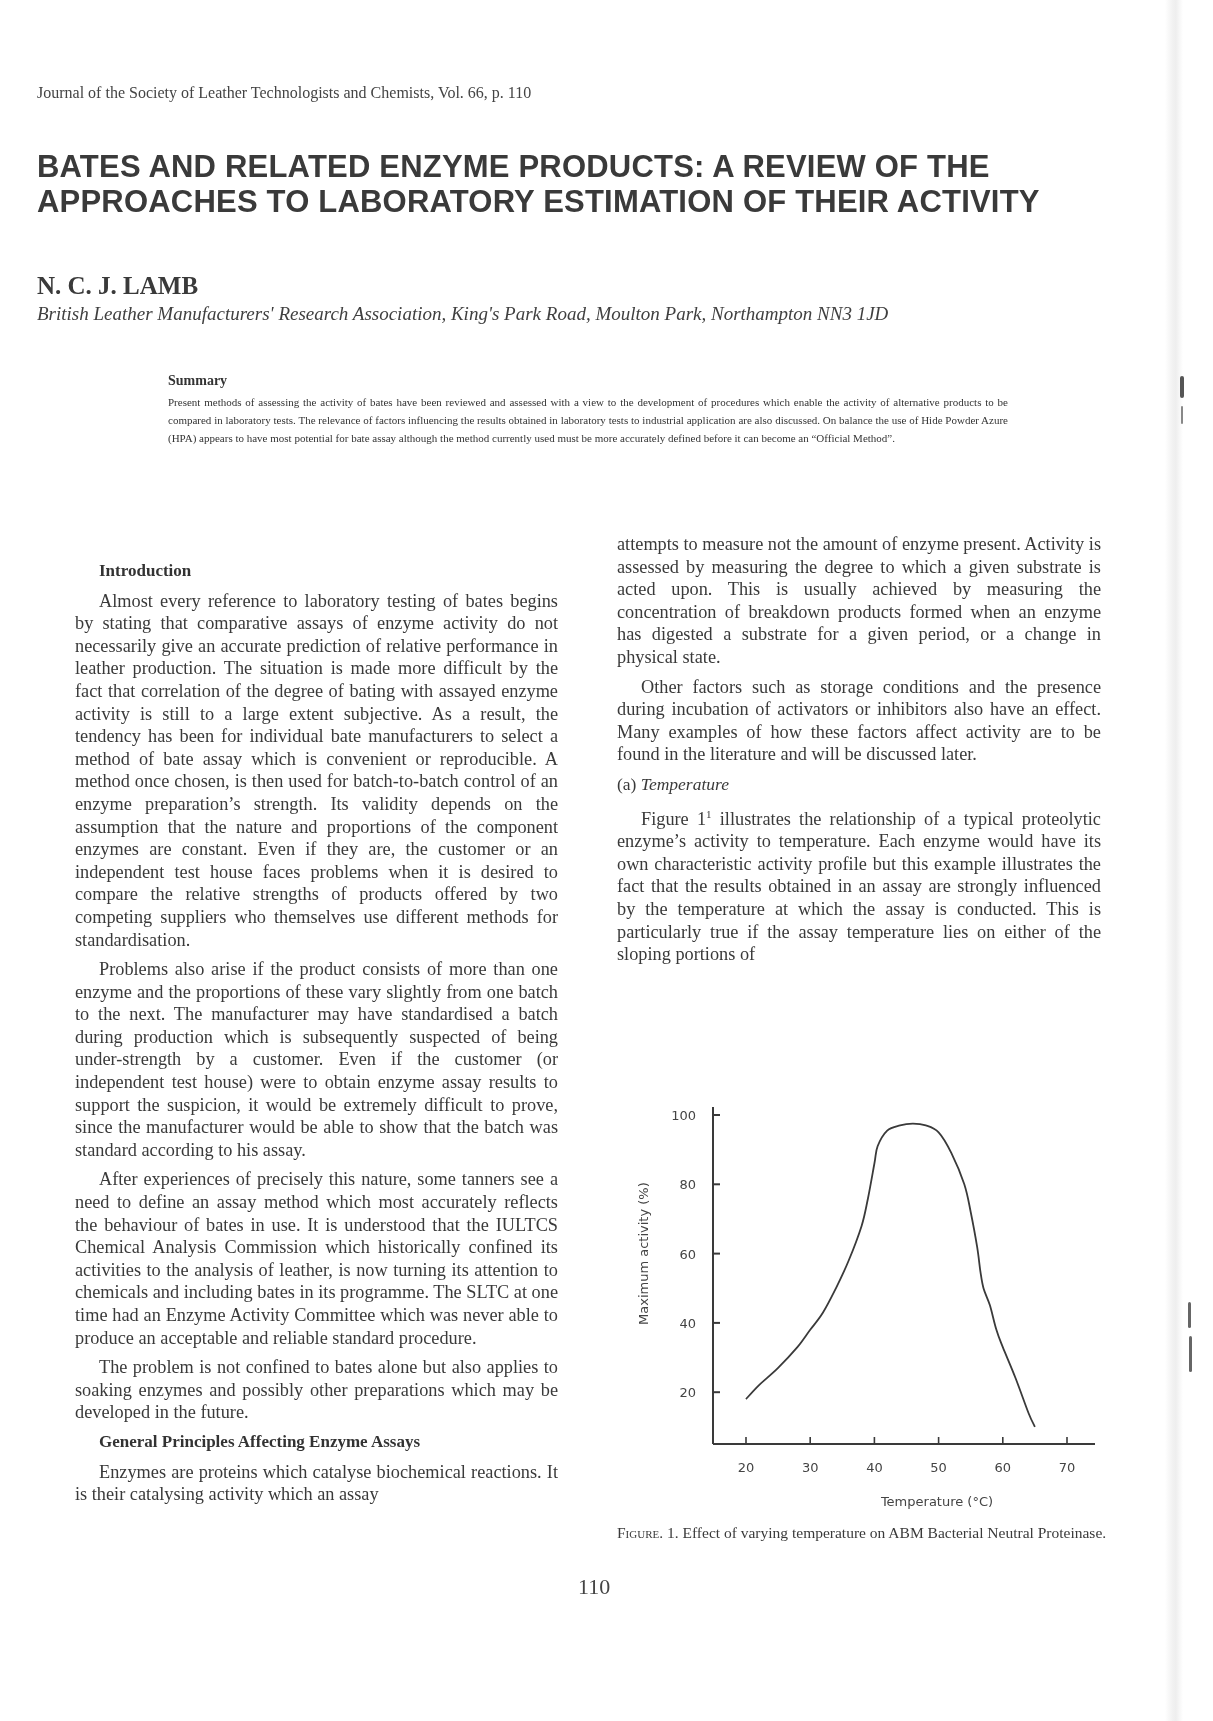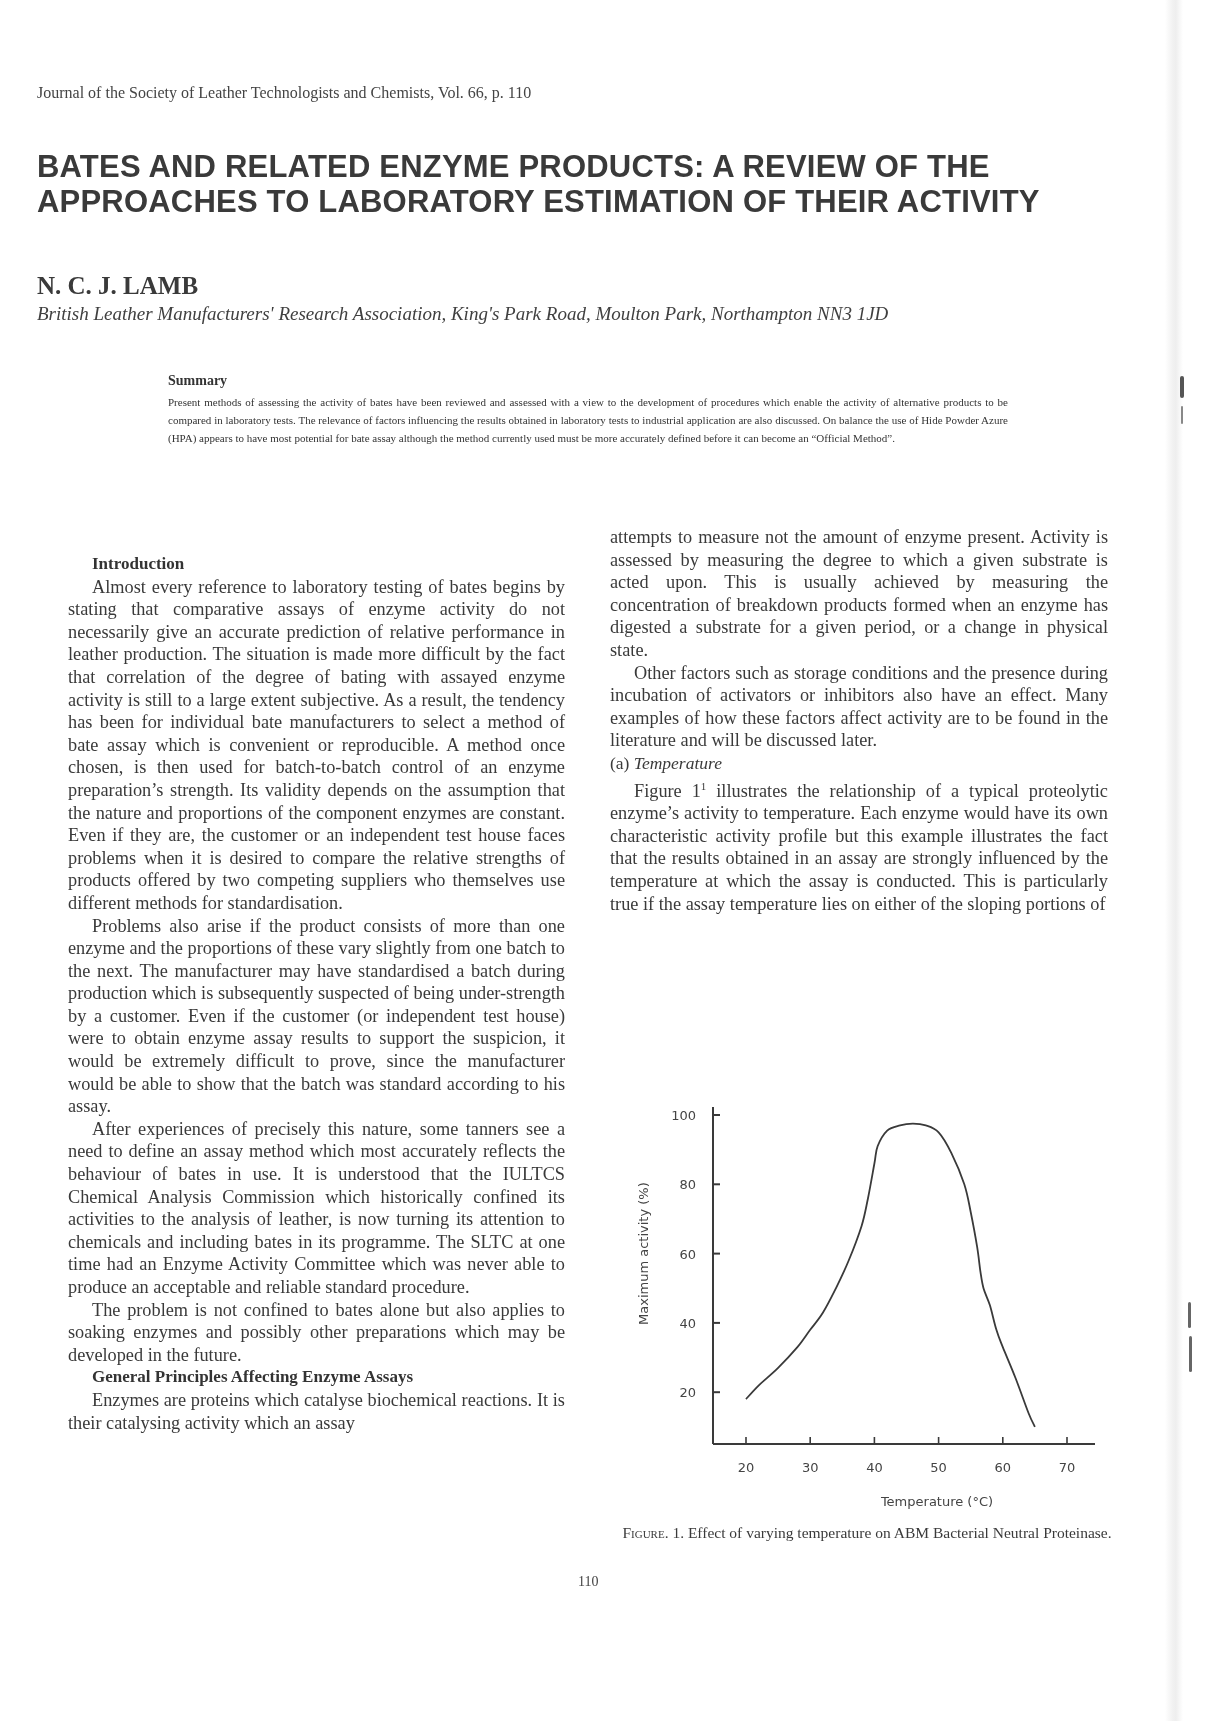--- a/index.html
+++ b/index.html
@@ -29,37 +29,37 @@
     .summary-head {
       left: 168px; top: 373px; font-weight: bold; font-size: 14px; color: #333;
     }
     .summary {
       left: 168px; top: 393px; width: 840px; font-size: 11px; line-height: 18px;
       color: #333; text-align: justify; text-align-last: left;
     }
     .col {
       font-size: 18.3px; line-height: 22.6px; color: #3a3a3a; text-align: justify;
     }
-    .col p { margin: 0; text-indent: 24px; font-family: Liberation Serif, serif; }
+    .col p { margin: 7px; text-indent: 24px; font-family: Liberation Serif, serif; }
     .col p.noind { text-indent: 0; }
     .col-left { left: 68px; top: 553px; width: 497px; }
     .col-right { left: 610px; top: 526px; width: 498px; }
     .h2 { font-weight: bold; font-size: 17px; color: #333; margin: 0; text-indent: 0; }
     .h2-intro { margin-top: -20px; margin-bottom: 4px; }
     .h2-general { margin-top: 22px; margin-bottom: 4px; }
     .subhead { margin-top: 23px; margin-bottom: 4px; font-size: 17.5px; }
     .subhead i { font-style: italic; }
     .chart-wrap { left: 620px; top: 1095px; width: 500px; height: 420px; }
     .chart-wrap svg { display: block; }
     .caption {
-      left: 617px; top: 1524px; width: 500px; text-align: center;
+      left: 617px; top: 1524px; width: 500px; 
       font-size: 15.5px; line-height: 18px; color: #3a3a3a;
     }
     .caption .fig { font-variant: small-caps; }
-    .pagenum { left: 578px; top: 1574px; font-size: 14px; color: #444; }
+    .pagenum { left: 578px; top: 1574px; font-size: 22px; color: #444; }
     .margin-strip {
       left: 1165px; top: 0; width: 18px; height: 1721px;
       background: linear-gradient(to right, #ffffff, #f2f2f2 40%, #eeeeee 60%, #ffffff);
     }
     .mark { background: #555; border-radius: 2px; }
   </style>
 </head>
 <body>
 
 <div class="abs journal">Journal of the Society of Leather Technologists and Chemists, Vol. 66, p. 110</div>

